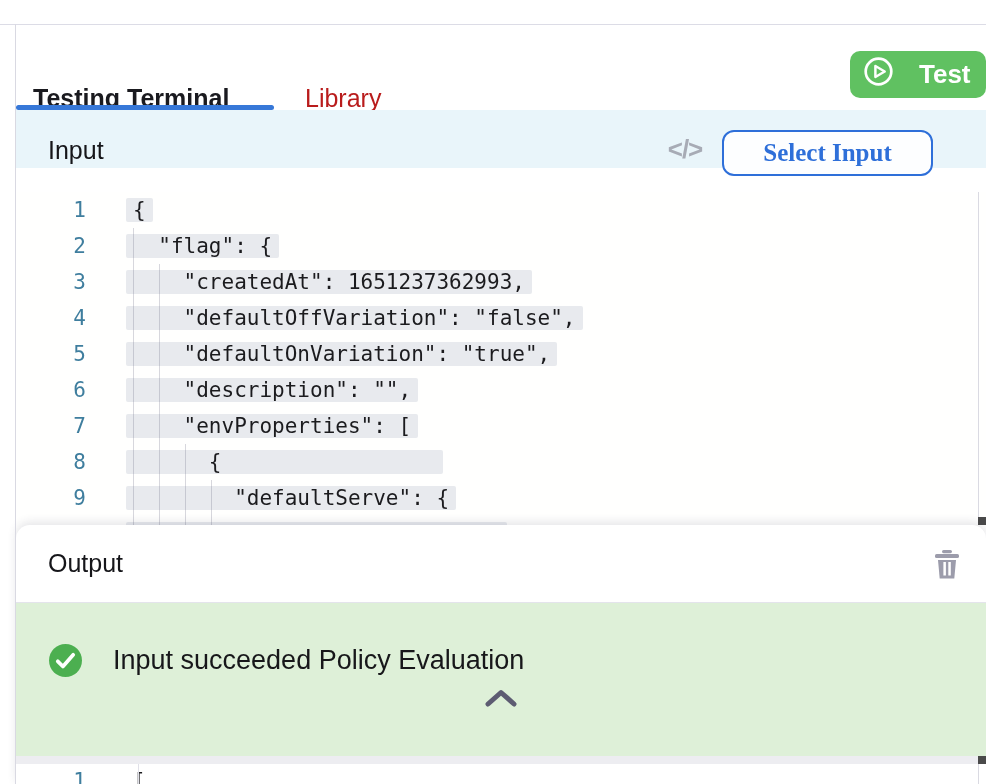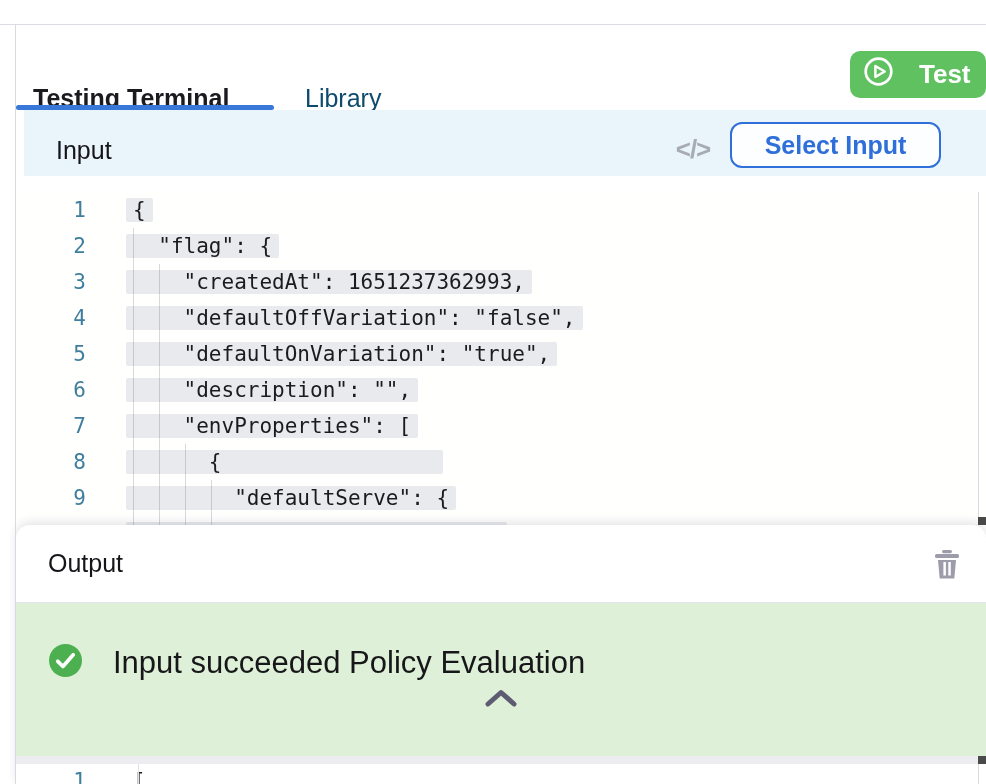--- a/index.html
+++ b/index.html
@@ -9,47 +9,46 @@
     font-family:"Liberation Sans", sans-serif;
     color:#17171b;
   }
   .top-border{position:absolute;top:24px;left:0;width:986px;height:1px;background:#dcdce6;}
   .left-border{position:absolute;top:24px;left:15px;bottom:0;width:1px;background:#d9d9e2;z-index:8;}
 
   
   .tab-bar{position:absolute;top:30px;left:16px;right:0;height:85px;background:#fff;}
   .tab{position:absolute;top:54px;font-size:25px;cursor:pointer;white-space:nowrap;}
   .tab-active{left:17px;font-weight:bold;color:#1a1a1f;}
-  .tab-inactive{left:289px;font-weight:400;color:#0c4a6e;}
+  .tab-inactive{left:289px;font-weight:400;color:#b91c1c;}
   .tab-underline{position:absolute;left:0px;top:75px;width:258px;height:5px;border-radius:3px;background:var(--tab-underline);}
   .test-button{
     position:absolute;top:21px;left:834px;width:136px;height:47px;
     background:var(--test-green);border:none;border-radius:10px;
     color:#fff;font-weight:bold;font-size:26px;
     display:flex;align-items:center;gap:25px;padding:0 0 0 13px;box-sizing:border-box;
     cursor:pointer;font-family:"Liberation Sans", sans-serif;
   }
 
   
   .input-header{
-    position:absolute;top:110px;left:16px;right:0;height:66px;
+    position:absolute;top:110px;left:16px;right:0;height:58px;
     background:var(--input-header-bg);
-    margin-left:8px;
   }
   .input-title{position:absolute;left:32px;top:26px;font-size:25px;color:#16161a;}
   .code-toggle{
     position:absolute;left:641px;top:24px;width:56px;height:34px;
     color:#a7abb5;font-size:26px;font-weight:bold;letter-spacing:-1px;
     font-family:"Liberation Sans", sans-serif;text-align:center;cursor:pointer;
   }
   .select-input-btn{
-    position:absolute;left:706px;top:12px;width:211px;height:46px;
+    position:absolute;left:706px;top:20px;width:211px;height:46px;
     background:#fdfeff;border:2.5px solid var(--accent-blue);border-radius:12px;
     color:var(--accent-blue);font-size:25px;font-weight:600;
-    cursor:pointer;font-family:Liberation Sans, sans-serif;
+    cursor:pointer;font-family:Liberation Serif, serif;
   }
 
   
   .code-area{
     font-family:"DejaVu Sans Mono","Liberation Mono",monospace;
     font-size:21px;
   }
   .input-editor{
     position:absolute;top:192px;left:16px;right:0;height:340px;
     background:#fffffe;overflow:hidden;z-index:1;
@@ -78,21 +77,21 @@
     z-index:5;display:flex;flex-direction:column;
   }
   .output-header{
     height:78px;flex:0 0 78px;display:flex;align-items:center;justify-content:space-between;
     padding:0 26px 0 32px;border-bottom:1px solid #e4e4ec;box-sizing:border-box;
   }
   .output-title{font-size:25px;color:#16161a;}
   .trash-btn{background:none;border:none;padding:0;cursor:pointer;line-height:0;}
   .banner{flex:0 0 153px;background:var(--success-bg);position:relative;}
   .banner-check{position:absolute;left:32px;top:40px;line-height:0;}
-  .banner-text{position:absolute;left:97px;top:42px;font-size:31px;color:#17171a;}
+  .banner-text{position:absolute;left:97px;top:42px;font-size:27px;color:#17171a;}
   .banner-chevron{
     position:absolute;left:50%;transform:translateX(-50%);top:84px;
     background:none;border:none;padding:0;cursor:pointer;line-height:0;
   }
   .scroll-strip{flex:0 0 8px;background:#ededf1;position:relative;}
   .strip-thumb{position:absolute;right:0;top:0;width:8px;height:8px;background:#4a4a4a;cursor:pointer;}
   .output-editor{flex:1 1 auto;background:#fff;overflow:hidden;position:relative;}
   .output-editor .code-line{height:34px;line-height:34px;}
   .output-gutter-line{position:absolute;left:122px;top:0;bottom:0;width:1px;background:#e0e0e8;}
   .output-right-line{position:absolute;left:962px;top:0;bottom:0;width:1px;background:#dadae2;}

